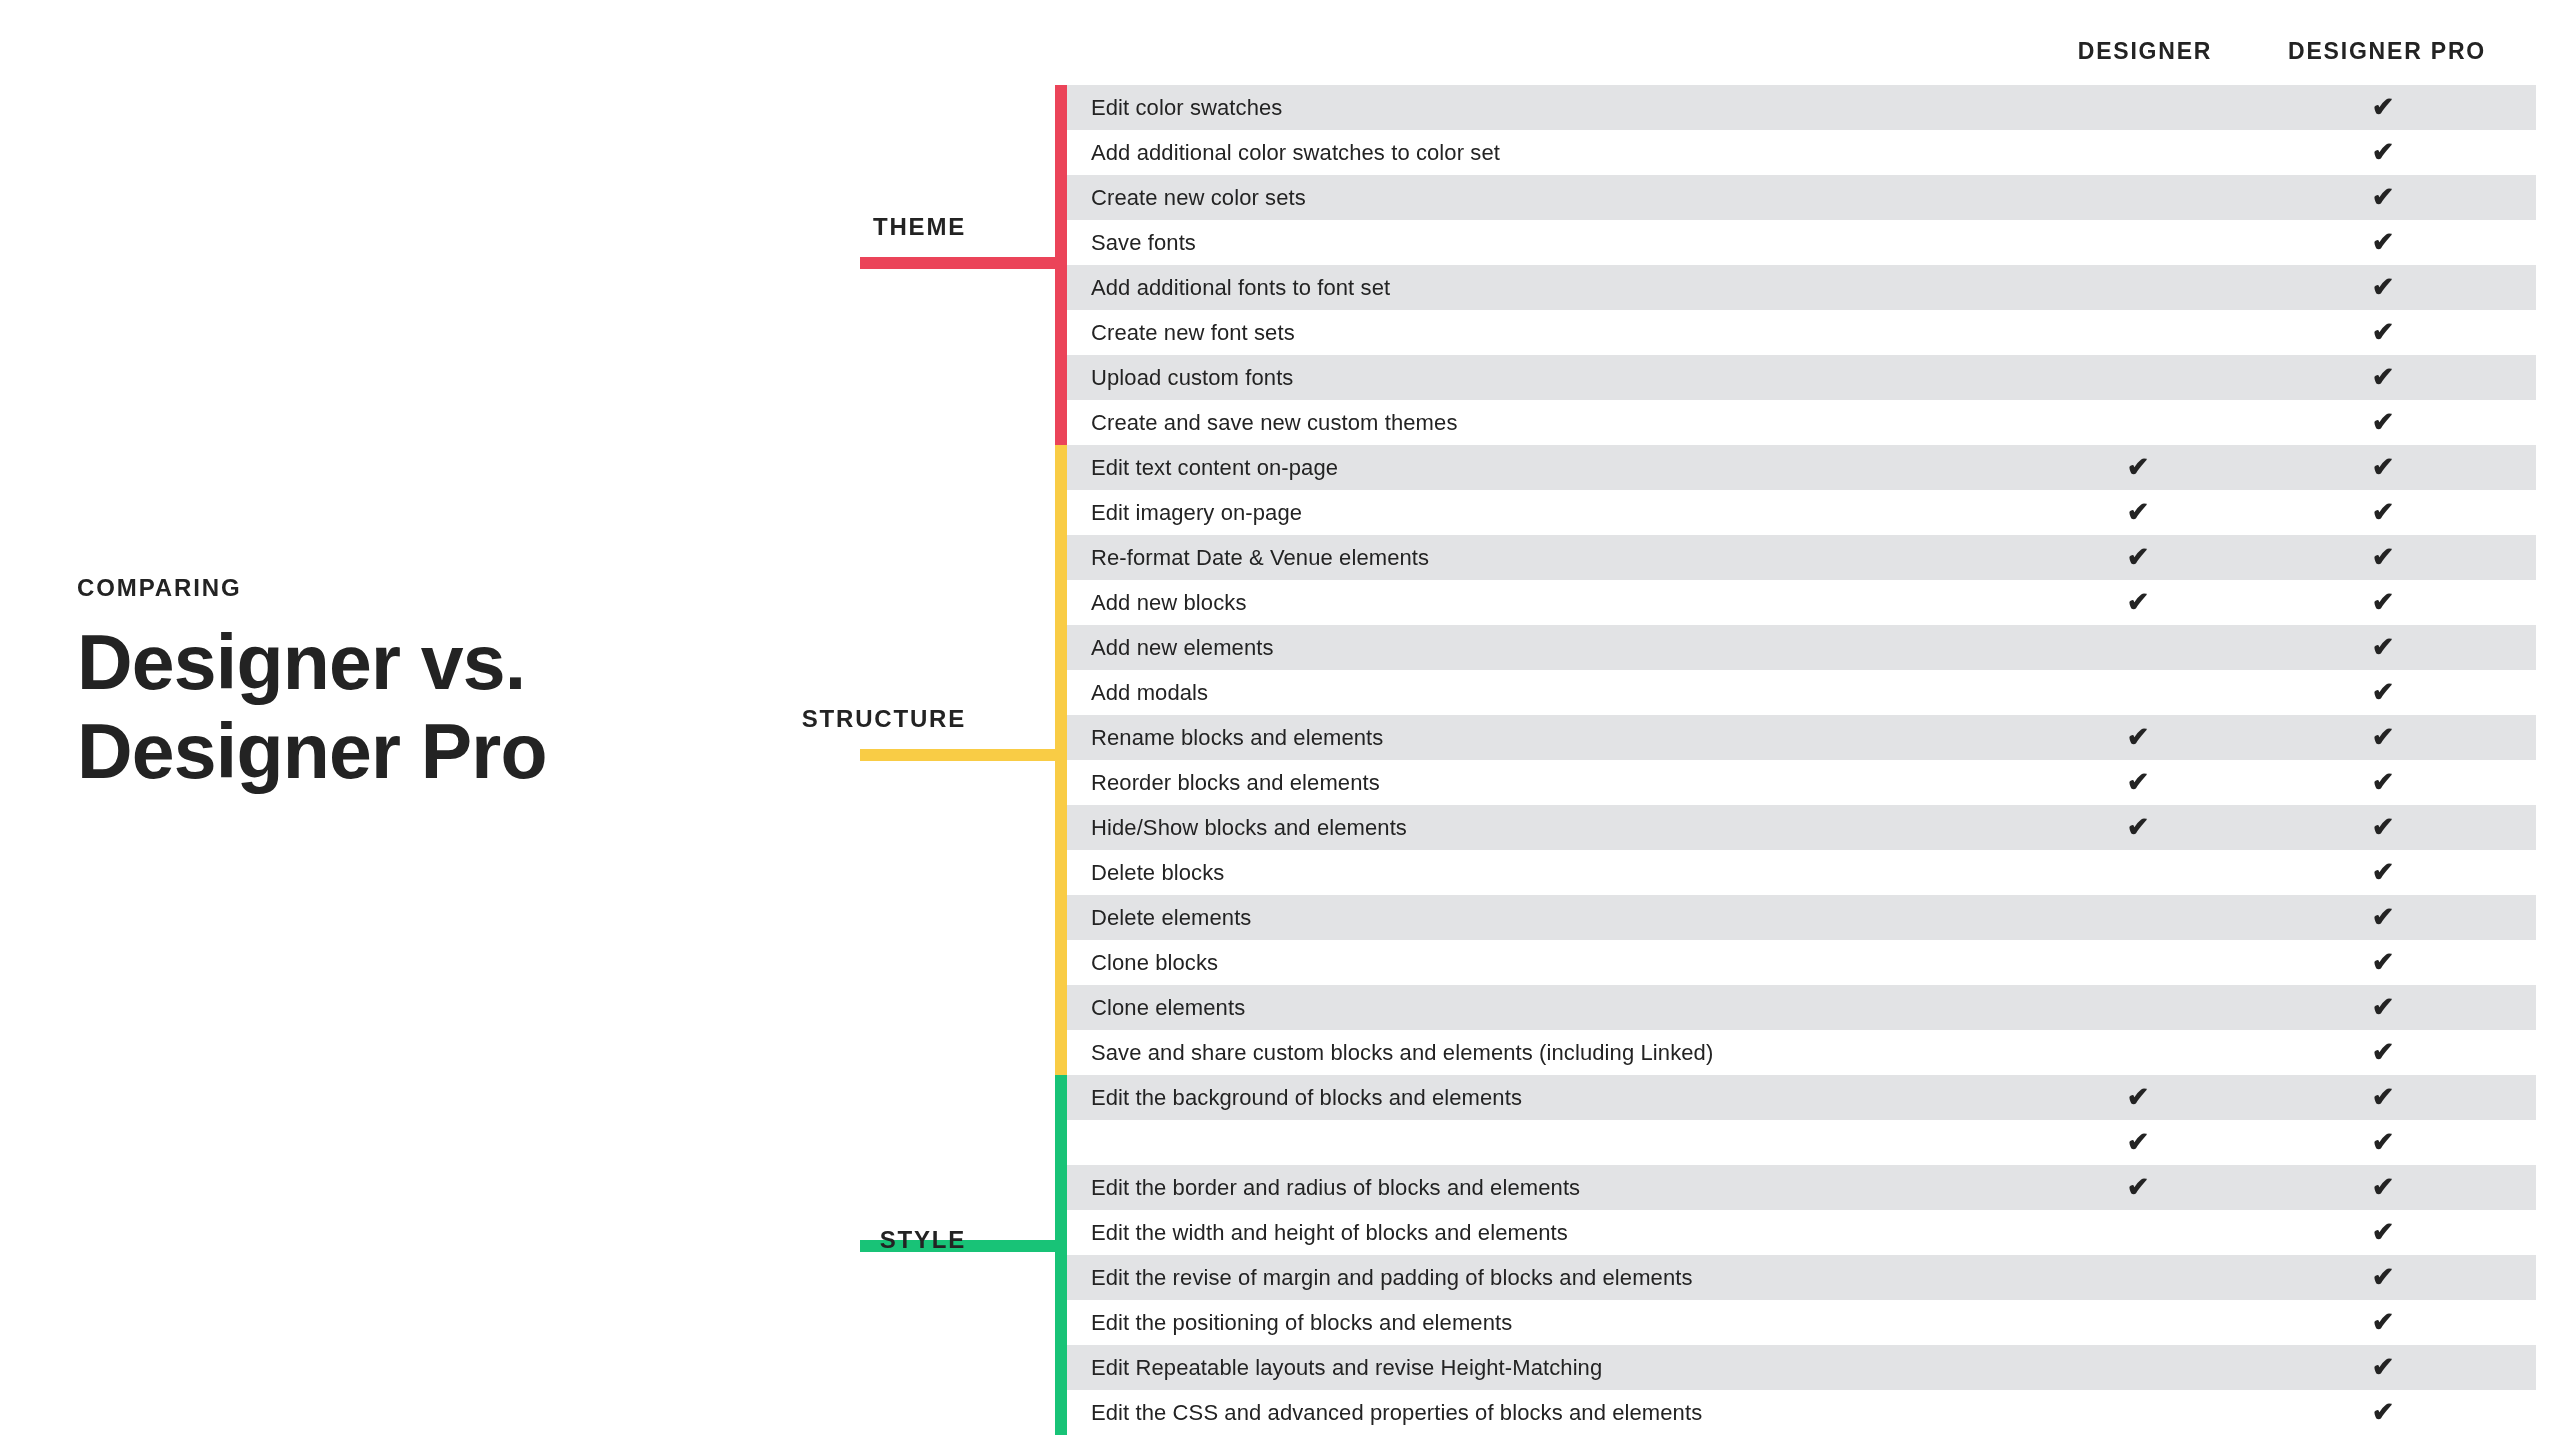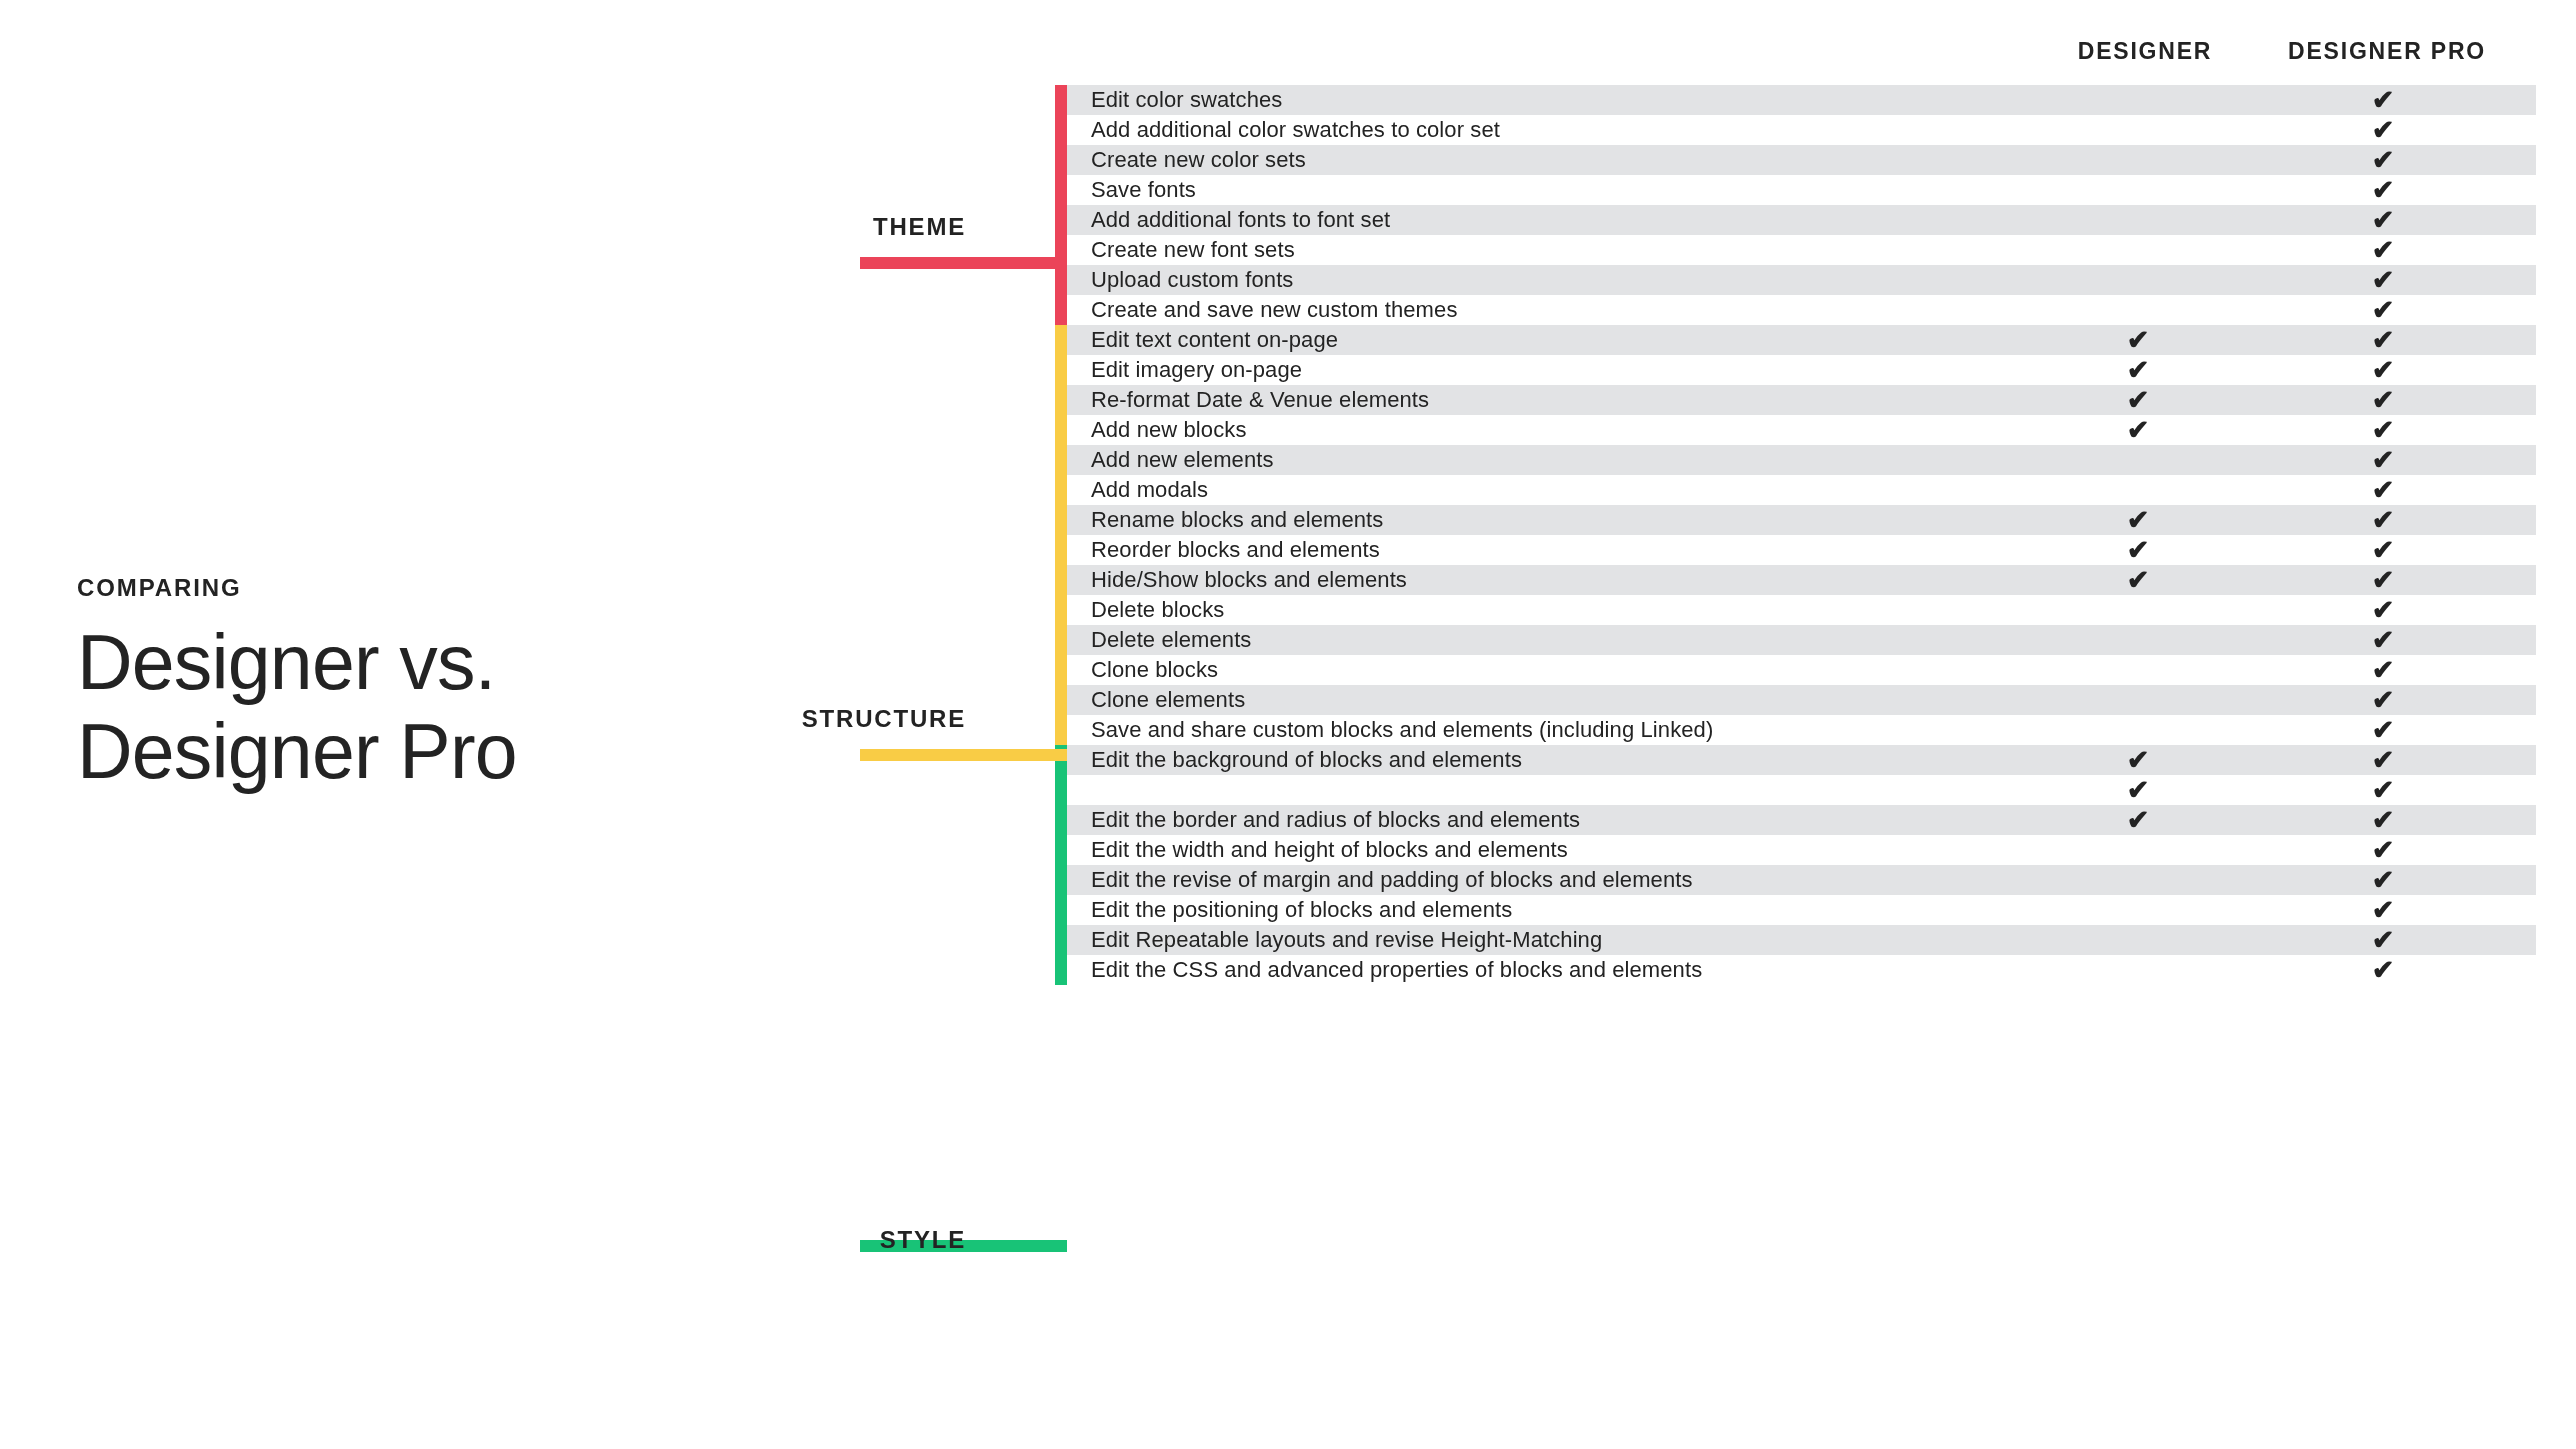--- a/index.html
+++ b/index.html
@@ -26,21 +26,21 @@
   #eyebrow {
     font-size: 24px;
     font-weight: bold;
     letter-spacing: 1.9px;
     color: #232323;
     margin: 0 0 17.7px 0;
     line-height: 1;
   }
   #main-title {
     font-size: 77px;
-    font-weight: normal;
+    font-weight: bold;
     line-height: 1.16;
     letter-spacing: -0.8px;
     color: #232323;
     margin: 0;
     white-space: pre-line;
   }
 
   
   #col-headers {
     position: absolute;
@@ -77,21 +77,21 @@
     left: 0;
     top: 0;
     bottom: 0;
     width: 12px;
   }
   .rows {
     margin-left: 12px;
   }
   .row {
     position: relative;
-    height: 30px;
+    height: 45px;
     display: flex;
     align-items: center;
     background: #ffffff;
   }
   .row.alt {
     background: #e2e3e5;
   }
   .row-label {
     position: absolute;
     left: 24px;

